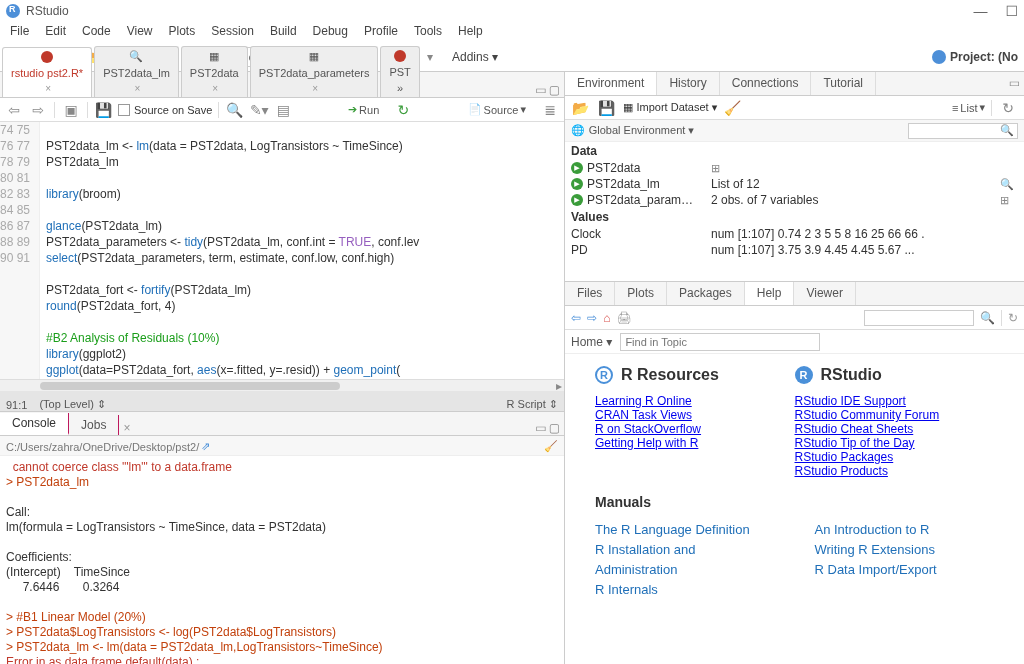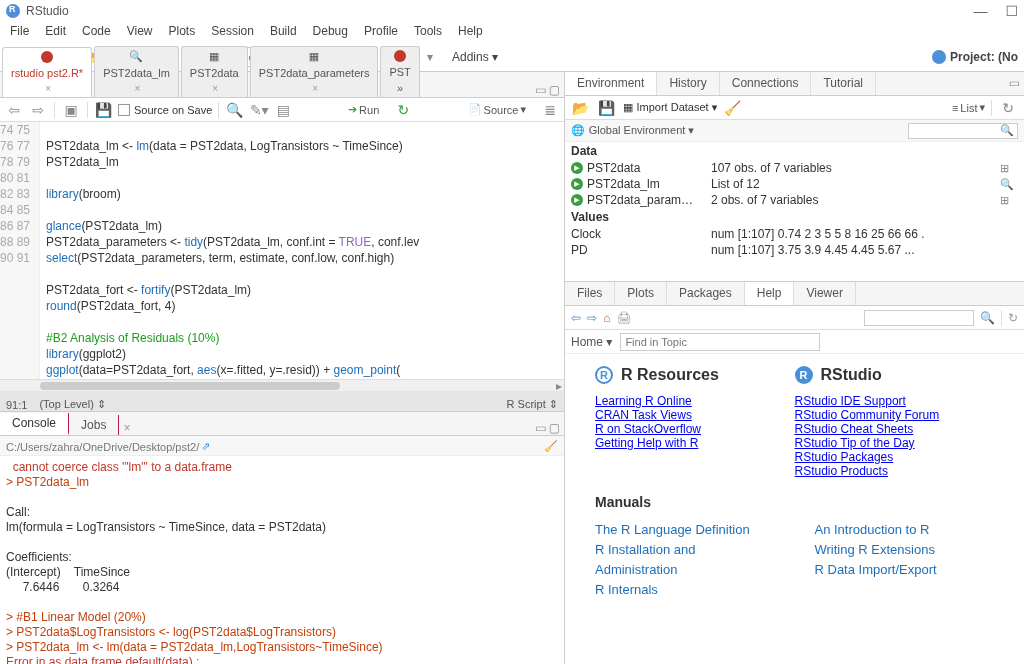--- a/index.html
+++ b/index.html
@@ -312,21 +312,20 @@
       <div class="scope" style="position:relative">
         <span style="color:#4a90d9">🌐</span>
         <span><span>Global Environment</span> ▾</span>
         <input style="">
         <span class="mag">🔍</span>
       </div>
       <div class="env-body" id="env-body">
           <div class="env-hdr">Data</div>
           <div class="env-row">
             <span class="nm"><span class="play">▶</span>PST2data</span>
-            <span class="val">107 obs. of 7 variables</span>
             <span class="act">⊞</span>
           </div>
           <div class="env-row">
             <span class="nm"><span class="play">▶</span>PST2data_lm</span>
             <span class="val">List of 12</span>
             <span class="act">🔍</span>
           </div>
           <div class="env-row">
             <span class="nm"><span class="play">▶</span>PST2data_param…</span>
             <span class="val">2 obs. of 7 variables</span>

